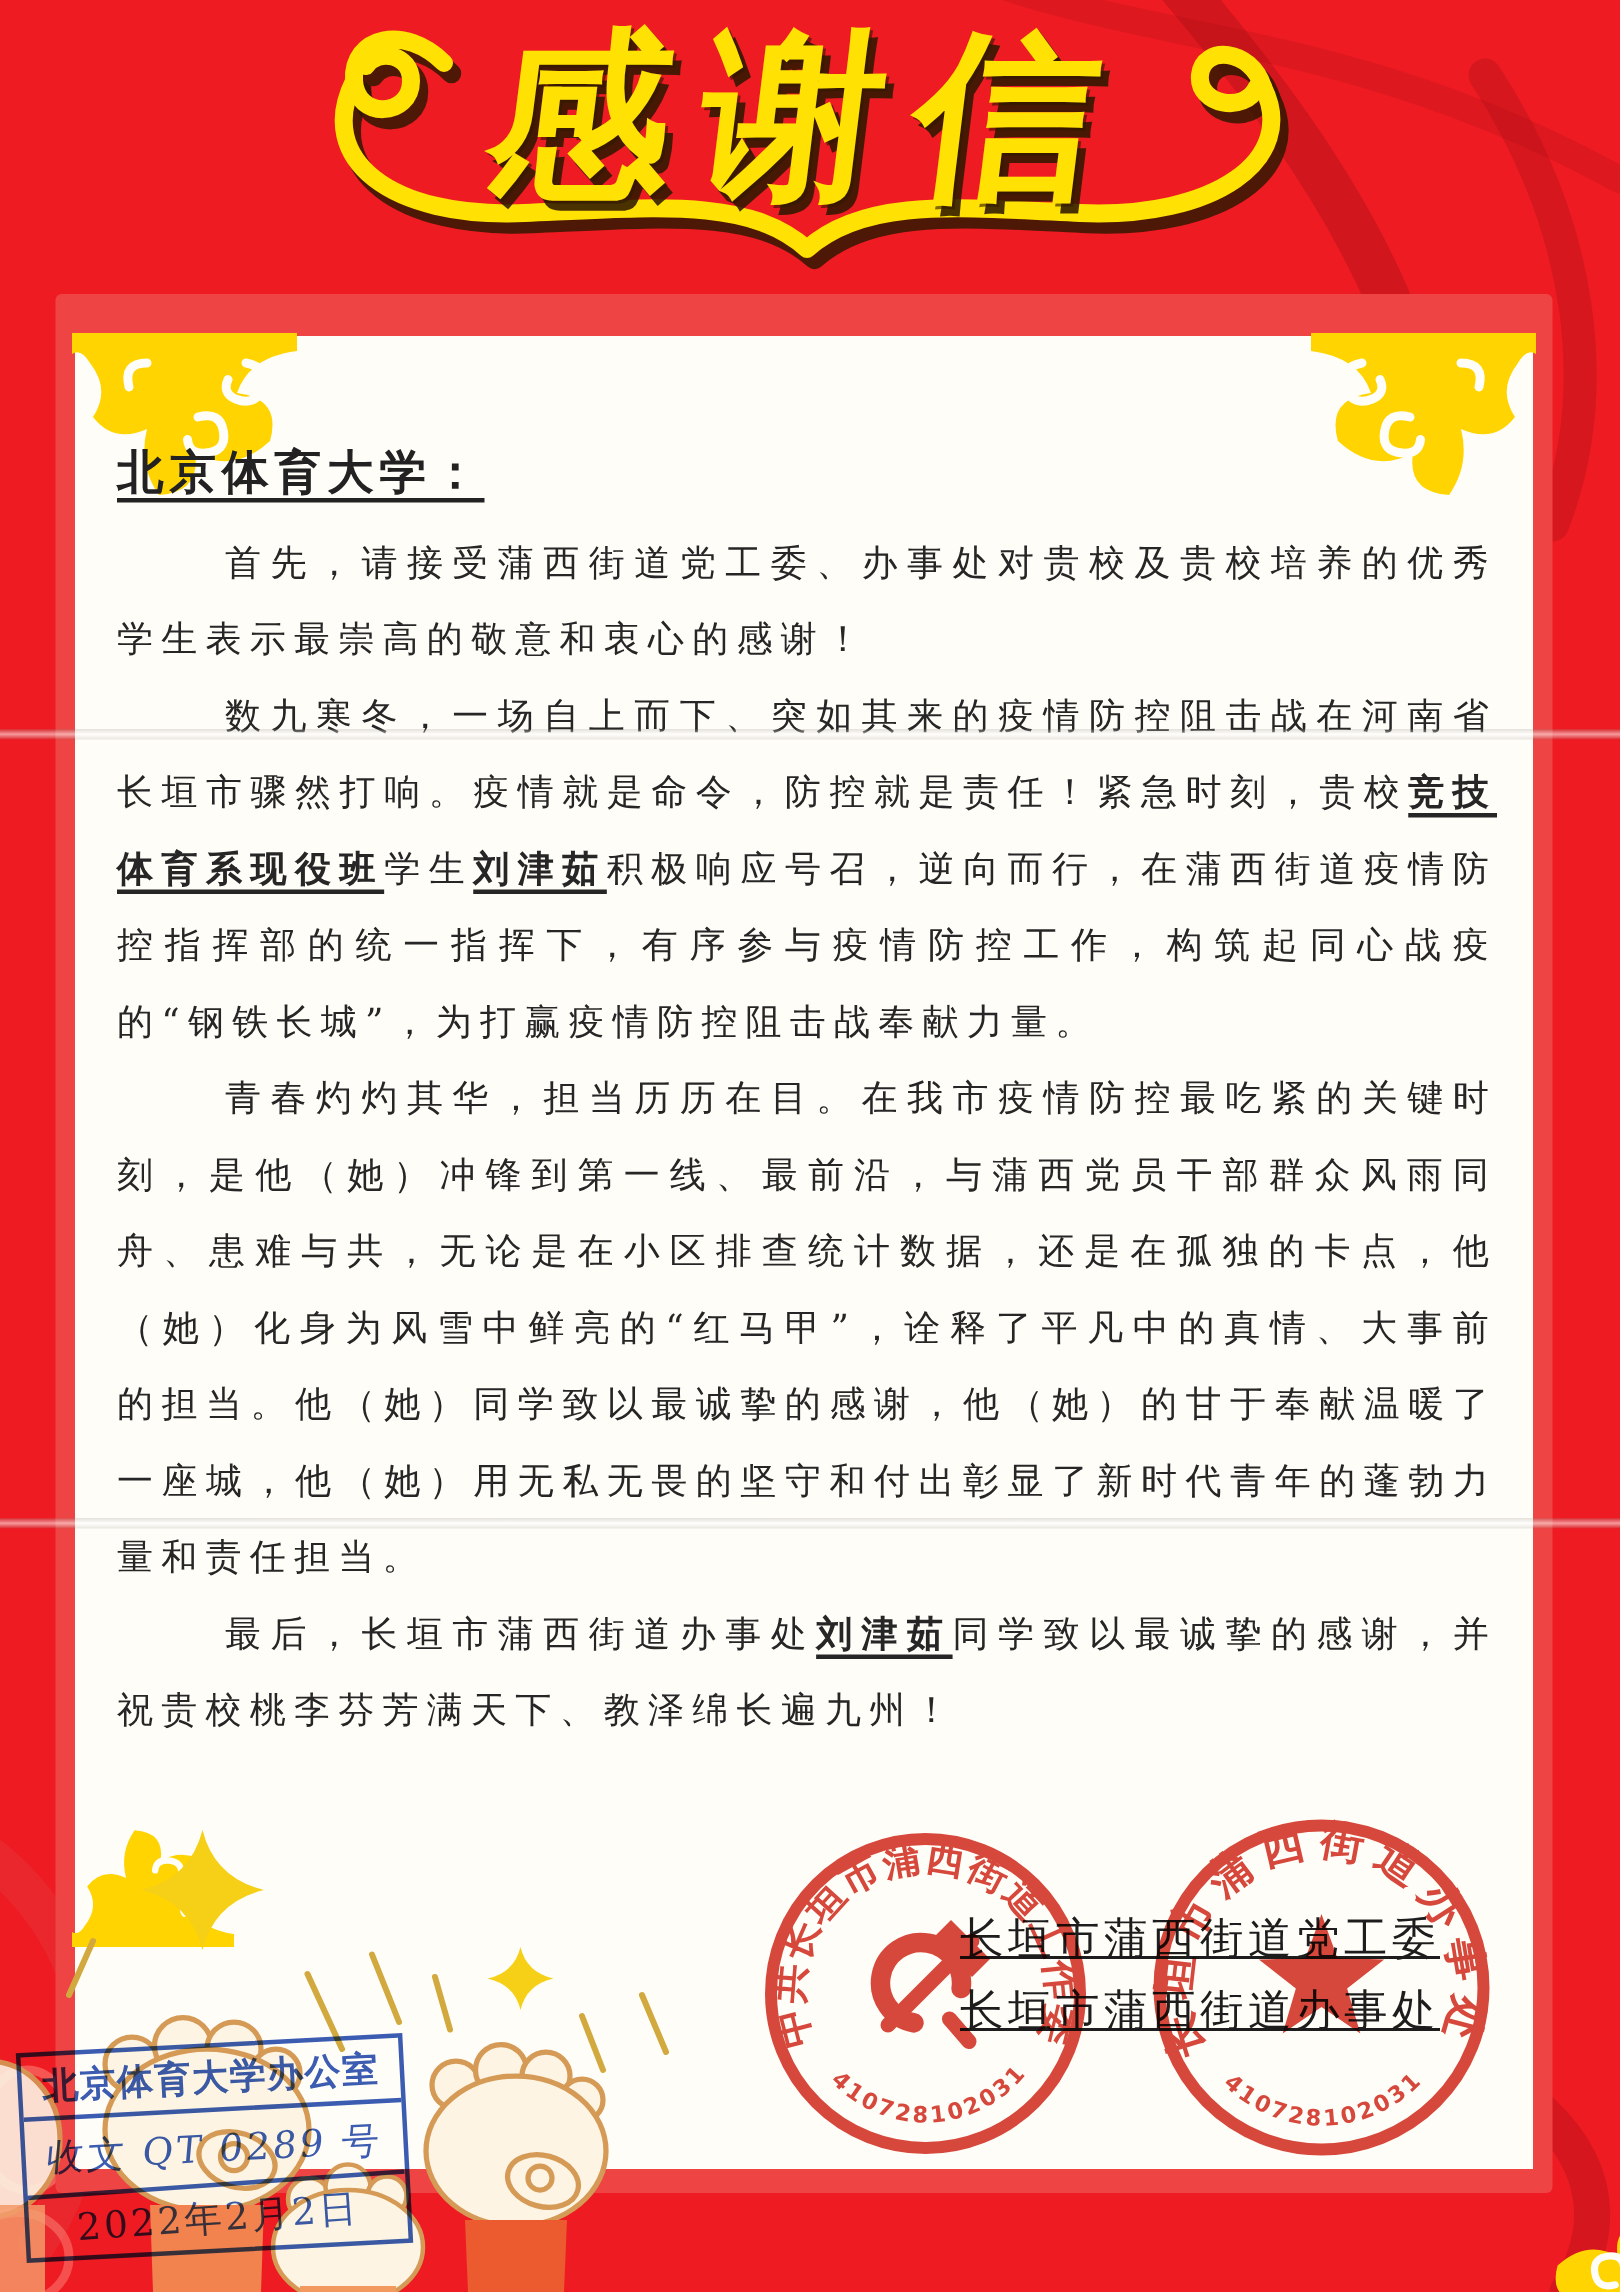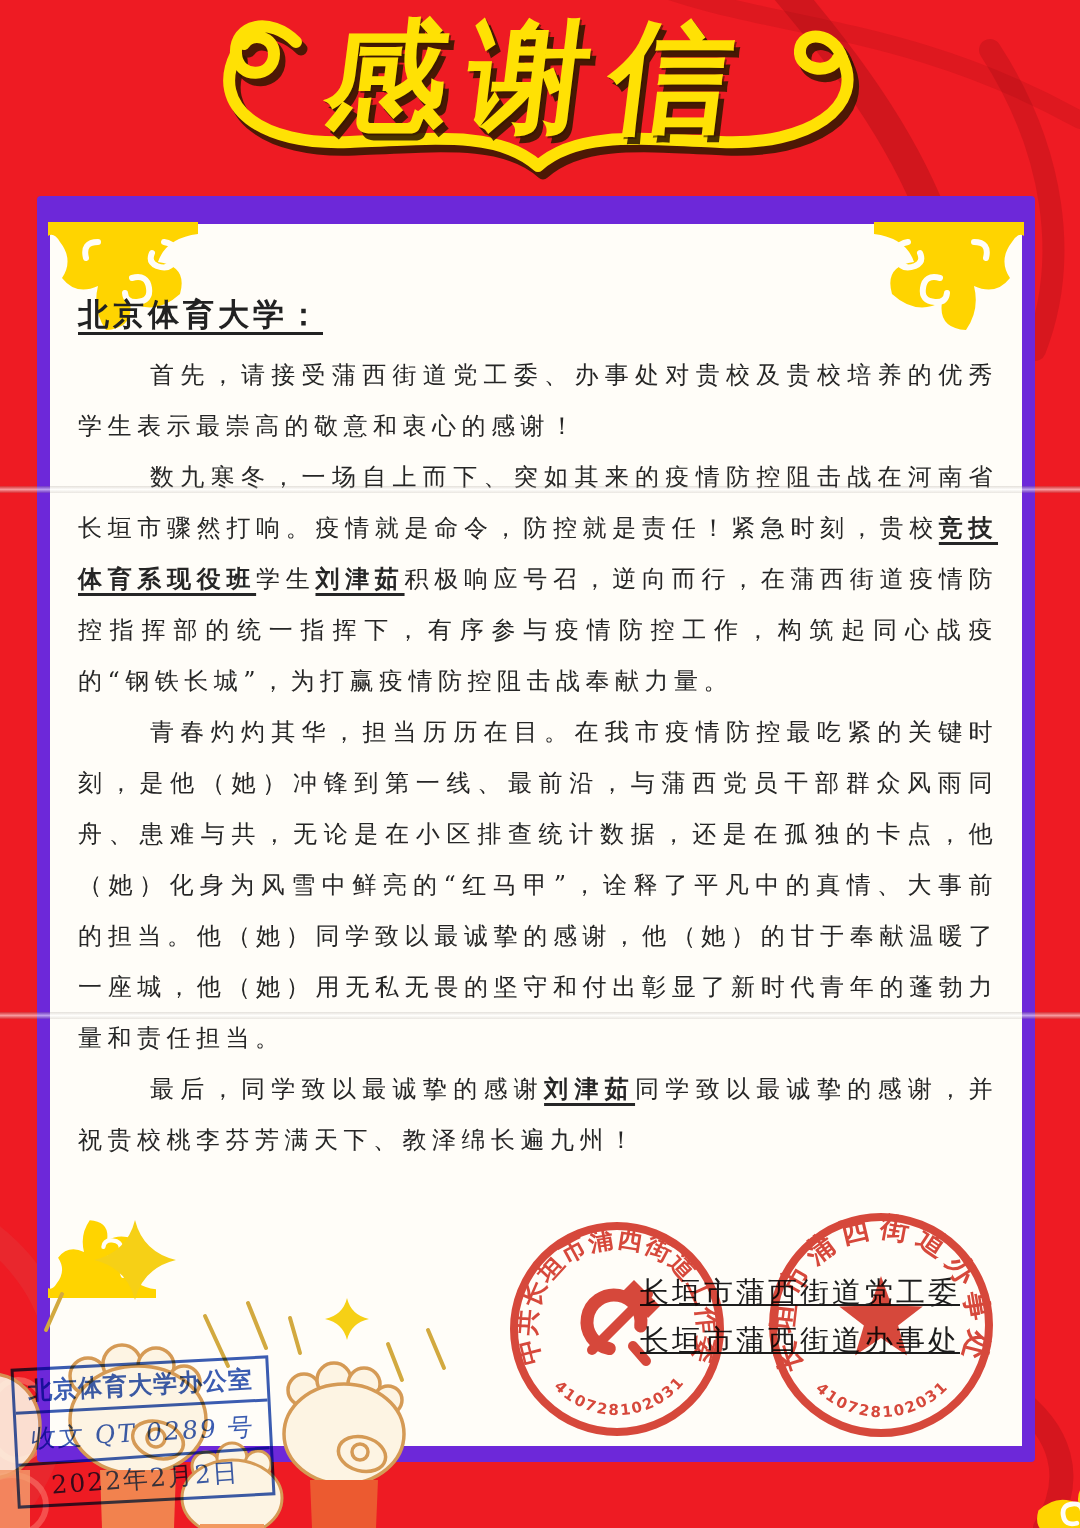--- a/index.html
+++ b/index.html
@@ -12,21 +12,21 @@
   .title-wrap{position:absolute;top:0;left:0;width:100%;height:200px;z-index:2;}
   .flourish{position:absolute;top:14px;left:50%;transform:translateX(-50%);}
   h1.title{position:relative;margin:0;padding-top:10px;text-align:center;
     font-size:122px;line-height:1.1;font-weight:900;color:#ffe104;
     transform:skewX(-7deg);letter-spacing:20px;
     text-shadow:6px 7px 0 rgba(48,24,0,.88), 2px 2px 0 rgba(48,24,0,.6);
     font-family:"DejaVu Sans",sans-serif;}
 
   
   .frame{position:absolute;left:37px;top:196px;width:998px;height:1266px;
-    background:#6d28d9;border-radius:4px;z-index:3;}
+    background:#ef4444;border-radius:4px;z-index:3;}
   .paper{position:absolute;left:13px;right:13px;top:28px;bottom:16px;background:#fffdf8;}
   .corner{position:absolute;pointer-events:none;}
   .corner.tl{left:-2px;top:-2px;}
   .corner.tr{right:-2px;top:-2px;transform:scaleX(-1);}
   .corner.bl{left:-2px;bottom:-2px;transform:scaleY(-1) scale(.72);transform-origin:left top;}
   .corner.br{right:-2px;bottom:-2px;transform:scale(-1,-1) scale(.8);transform-origin:right bottom;}
 
   
   .letter{position:absolute;left:28px;right:24px;top:70px;color:#222;}
   .salutation{font-size:31px;font-weight:700;letter-spacing:4px;margin-bottom:14px;
@@ -137,21 +137,21 @@
           <path d="M84,56 q15,-4 17,10 q2,13 -12,14 q-11,1 -12,-9"></path>
         </g>
       </svg>
 
       <div class="letter">
         <div class="salutation">北京体育大学：</div>
         <div id="letter-body">
             <p class="para"><span>首先，请接受蒲西街道党工委、办事处对贵校及贵校培养的优秀学生表示最崇高的敬意和衷心的感谢！</span></p>
             <p class="para"><span>数九寒冬，一场自上而下、突如其来的疫情防控阻击战在河南省长垣市骤然打响。疫情就是命令，防控就是责任！紧急时刻，贵校</span><span class="em">竞技体育系现役班</span><span>学生</span><span class="em">刘津茹</span><span>积极响应号召，逆向而行，在蒲西街道疫情防控指挥部的统一指挥下，有序参与疫情防控工作，构筑起同心战疫的“钢铁长城”，为打赢疫情防控阻击战奉献力量。</span></p>
             <p class="para"><span>青春灼灼其华，担当历历在目。在我市疫情防控最吃紧的关键时刻，是他（她）冲锋到第一线、最前沿，与蒲西党员干部群众风雨同舟、患难与共，无论是在小区排查统计数据，还是在孤独的卡点，他（她）化身为风雪中鲜亮的“红马甲”，诠释了平凡中的真情、大事前的担当。他（她）同学致以最诚挚的感谢，他（她）的甘于奉献温暖了一座城，他（她）用无私无畏的坚守和付出彰显了新时代青年的蓬勃力量和责任担当。</span></p>
-            <p class="para"><span>最后，同学致以最诚挚的感谢</span><span class="em">刘津茹</span><span>同学致以最诚挚的感谢，并祝贵校桃李芬芳满天下、教泽绵长遍九州！</span></p>
+            <p class="para"><span>最后，长垣市蒲西街道办事处</span><span class="em">刘津茹</span><span>同学致以最诚挚的感谢，并祝贵校桃李芬芳满天下、教泽绵长遍九州！</span></p>
           </div>
       </div>
     </div>
   </div>
 
   <div class="signature">
     <div>长垣市蒲西街道党工委</div>
     <div>长垣市蒲西街道办事处</div>
   </div>
 

